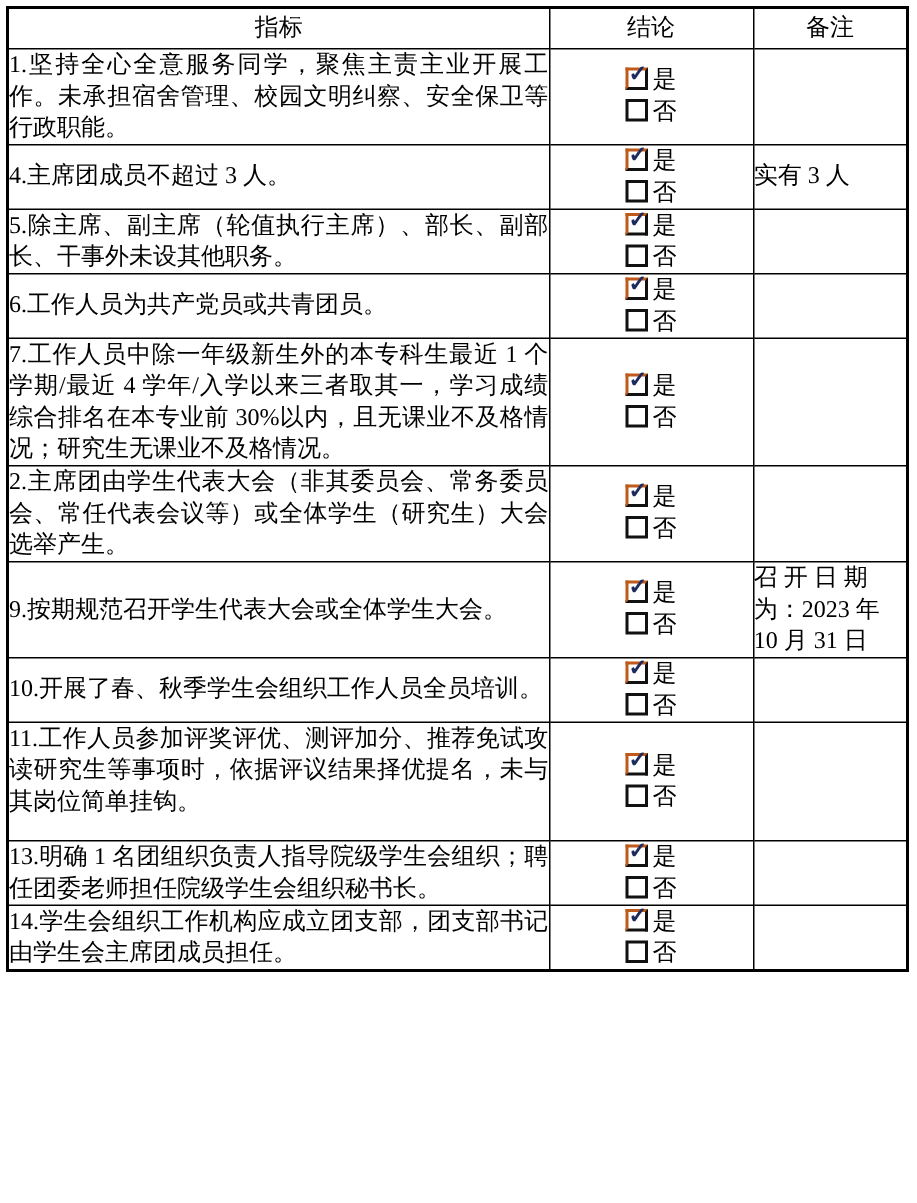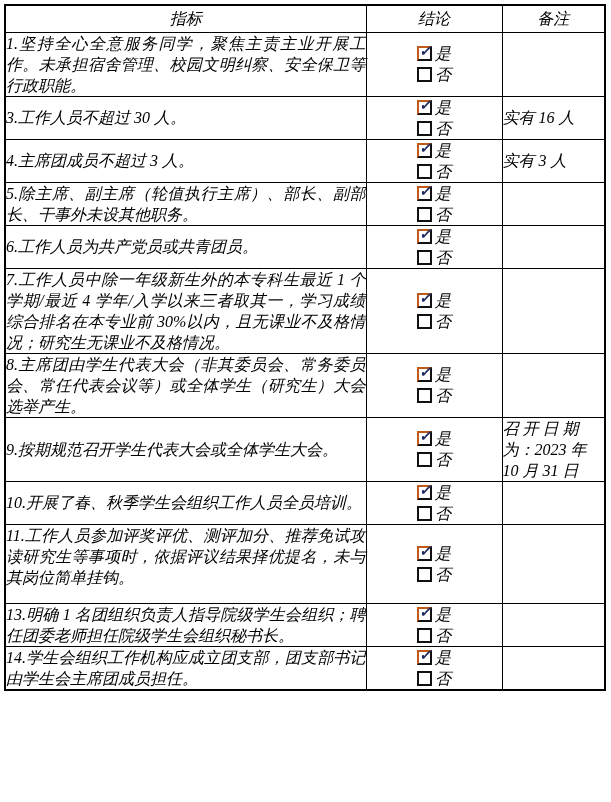--- a/index.html
+++ b/index.html
@@ -7,21 +7,20 @@
     padding: 0;
     background: #ffffff;
     font-family: "Liberation Serif", "DejaVu Serif", serif;
     color: #000000;
   }
   .page {
     position: relative;
     width: 611px;
     height: 802px;
     background: #ffffff;
-    font-style: italic;
   }
   table.checklist {
     position: absolute;
     left: 4px;
     top: 4px;
     width: 602px;
     border-collapse: collapse;
     table-layout: fixed;
     border: 2px solid #000000;
     font-size: 16px;
@@ -106,30 +105,20 @@
         <td class="con">
           <div class="cbg">
             <div class="cbl"><span class="cb checked"></span><span>是</span></div>
             <div class="cbl"><span class="cb"></span><span>否</span></div>
           </div>
         </td>
         <td class="rem"></td>
       </tr>
 
 
-      <tr style="height:42px">
-        <td class="ind">3.工作人员不超过 30 人。</td>
-        <td class="con">
-          <div class="cbg">
-            <div class="cbl"><span class="cb checked"></span><span>是</span></div>
-            <div class="cbl"><span class="cb"></span><span>否</span></div>
-          </div>
-        </td>
-        <td class="rem">实有 16 人</td>
-      </tr>
 
       <tr style="height:42px">
         <td class="ind">4.主席团成员不超过 3 人。</td>
         <td class="con">
           <div class="cbg">
             <div class="cbl"><span class="cb checked"></span><span>是</span></div>
             <div class="cbl"><span class="cb"></span><span>否</span></div>
           </div>
         </td>
         <td class="rem">实有 3 人</td>
@@ -162,21 +151,21 @@
         <td class="con">
           <div class="cbg">
             <div class="cbl"><span class="cb checked"></span><span>是</span></div>
             <div class="cbl"><span class="cb"></span><span>否</span></div>
           </div>
         </td>
         <td class="rem"></td>
       </tr>
 
       <tr style="height:64px">
-        <td class="ind">8.主席团由学生代表大会（非其委员会、常务委员会、常任代表会议等）或全体学生（研究生）大会选举产生。</td>
+        <td class="ind">2.主席团由学生代表大会（非其委员会、常务委员会、常任代表会议等）或全体学生（研究生）大会选举产生。</td>
         <td class="con">
           <div class="cbg">
             <div class="cbl"><span class="cb checked"></span><span>是</span></div>
             <div class="cbl"><span class="cb"></span><span>否</span></div>
           </div>
         </td>
         <td class="rem"></td>
       </tr>
 
       <tr style="height:63px">

